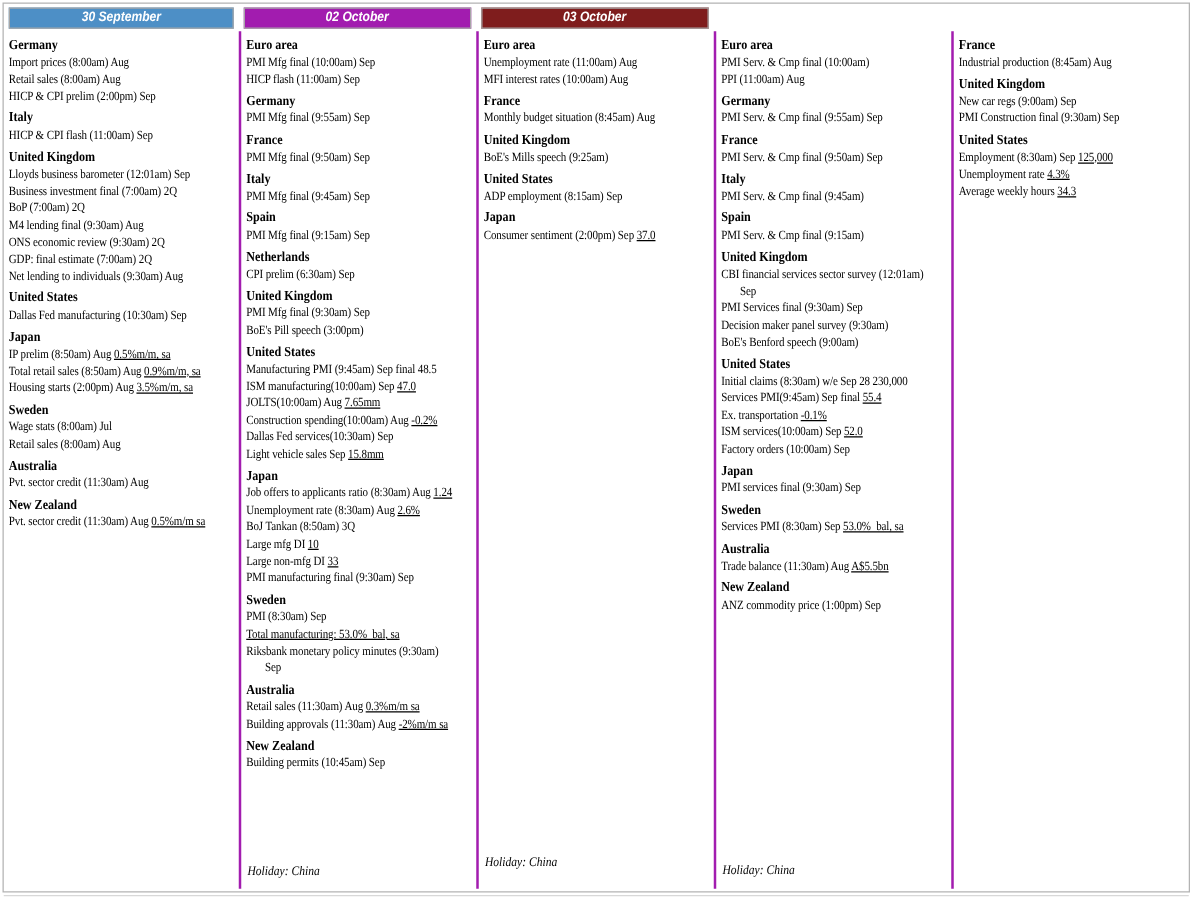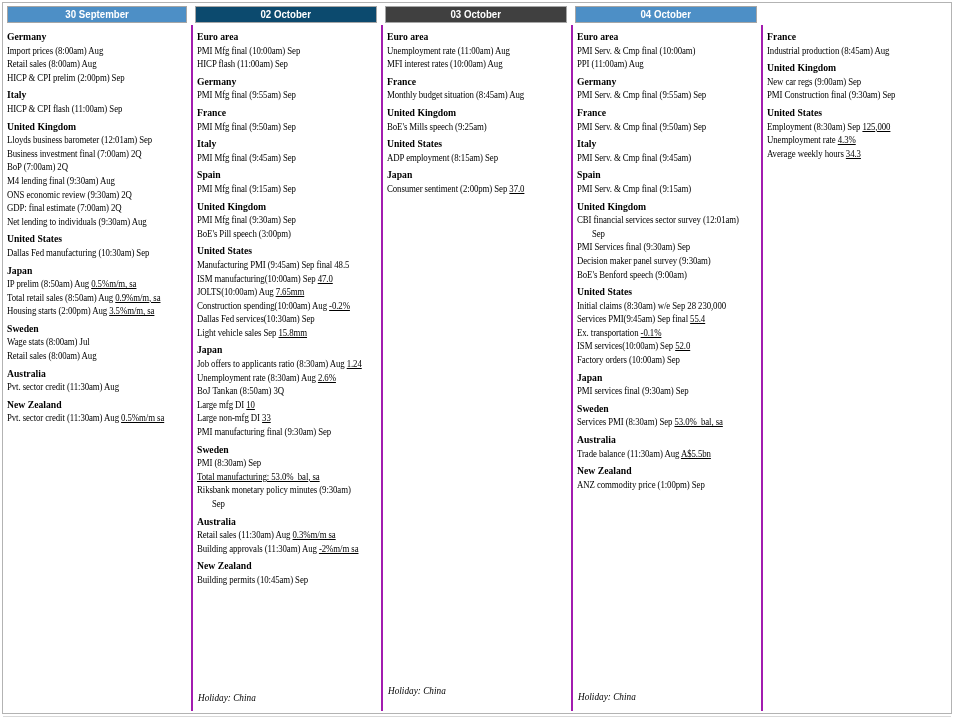--- a/index.html
+++ b/index.html
@@ -9,21 +9,21 @@
     -webkit-font-smoothing:antialiased;
   }
   .table {
     position:absolute; left:2px; top:2px; width:948px; height:710px;
     border:1px solid #b3b3b3; background:#fff;
   }
   .table::after {
     content:""; position:absolute; left:0; right:0; bottom:-4px;
     border-bottom:1px solid #d8d8d8;
   }
-  .hrow { display:grid; grid-template-columns:188px 190px 190px 190px 190px; height:22px; }
+  .hrow { display:grid; grid-template-columns:188px 190px 190px 190px 190px; height:22px;font-style:italic; }
   .hcell { overflow:hidden; }
   .chip {
     margin:3px 4px 0 4px; height:15px; border:1px solid #a6a6a6;
     color:#fff; font-weight:bold; font-size:11px; text-align:center; line-height:15px;
     white-space:nowrap;
   }
   .chip .sc { transform-origin:50% 50%; }
   .brow { display:grid; grid-template-columns:188px 190px 190px 190px 190px; height:686px; }
   .bcell { position:relative; padding:5px 1px 0 4px; overflow:hidden;font-family:Liberation Serif, serif; }
   .bcell + .bcell { border-left:2px solid #a21caf; }
@@ -44,27 +44,24 @@
 </style>
 </head>
 <body>
 
 <div class="table">
   <div class="hrow">
       <div class="hcell">
         <div class="chip" style="background: rgb(77, 143, 198); color: rgb(255, 255, 255);"><span class="sc">30 September</span></div>
       </div>
       <div class="hcell">
-        <div class="chip" style="background: #0c4a6e; color: rgb(255, 255, 255);"><span class="sc">02 October</span></div>
+        <div class="chip" style="background: #a21caf; color: rgb(255, 255, 255);"><span class="sc">02 October</span></div>
       </div>
       <div class="hcell">
-        <div class="chip" style="background: #404040; color: rgb(255, 255, 255);"><span class="sc">03 October</span></div>
-      </div>
-      <div class="hcell">
-        <div class="chip" style="background: rgb(77, 143, 198); color: rgb(255, 255, 255);"><span class="sc">04 October</span></div>
+        <div class="chip" style="background: #7f1d1d; color: rgb(255, 255, 255);"><span class="sc">03 October</span></div>
       </div>
     </div>
   <div class="brow">
       <div class="bcell">
         <div class="section">
           <div class="country"><span class="sc">Germany</span></div>
           <div class="event"><span class="sc">Import prices (8:00am) Aug</span></div>
           <div class="event"><span class="sc">Retail sales (8:00am) Aug</span></div>
           <div class="event"><span class="sc">HICP &amp; CPI prelim (2:00pm) Sep</span></div>
         </div>
@@ -122,20 +119,24 @@
         </div>
         <div class="section">
           <div class="country"><span class="sc">Italy</span></div>
           <div class="event"><span class="sc">PMI Mfg final (9:45am) Sep</span></div>
         </div>
         <div class="section">
           <div class="country"><span class="sc">Spain</span></div>
           <div class="event"><span class="sc">PMI Mfg final (9:15am) Sep</span></div>
         </div>
         <div class="section">
+          <div class="country"><span class="sc">Netherlands</span></div>
+          <div class="event"><span class="sc">CPI prelim (6:30am) Sep</span></div>
+        </div>
+        <div class="section">
           <div class="country"><span class="sc">United Kingdom</span></div>
           <div class="event"><span class="sc">PMI Mfg final (9:30am) Sep</span></div>
           <div class="event"><span class="sc">BoE's Pill speech (3:00pm)</span></div>
         </div>
         <div class="section">
           <div class="country"><span class="sc">United States</span></div>
           <div class="event"><span class="sc">Manufacturing PMI (9:45am) Sep final 48.5</span></div>
           <div class="event"><span class="sc">ISM manufacturing(10:00am) Sep <span class="u">47.0</span></span></div>
           <div class="event"><span class="sc">JOLTS(10:00am) Aug <span class="u">7.65mm</span></span></div>
           <div class="event"><span class="sc">Construction spending(10:00am) Aug <span class="u">-0.2%</span></span></div>

